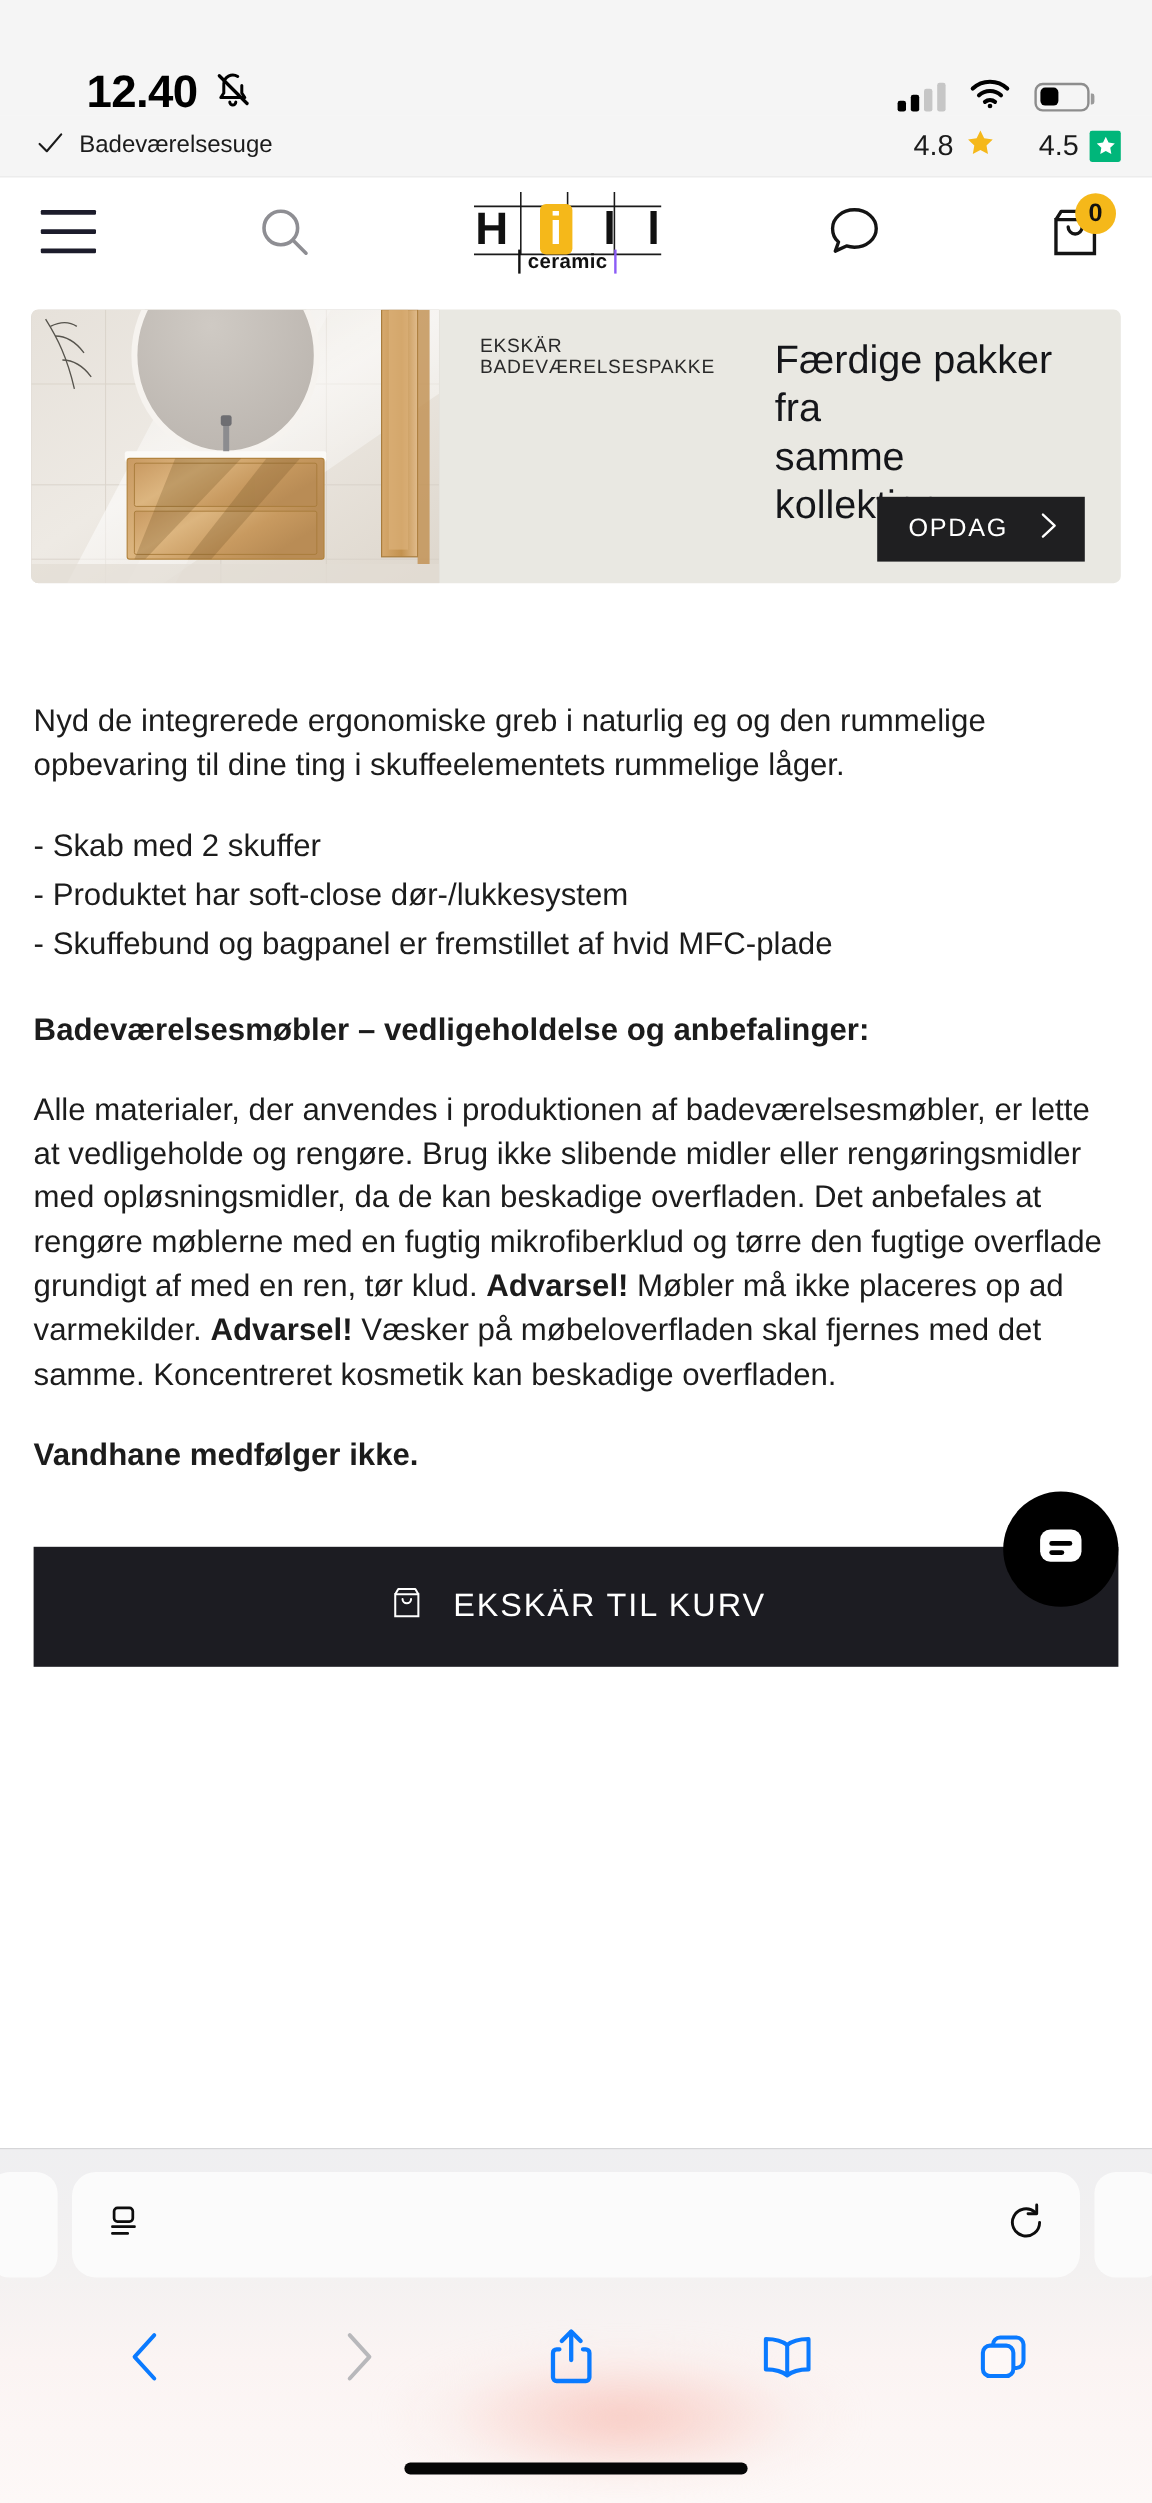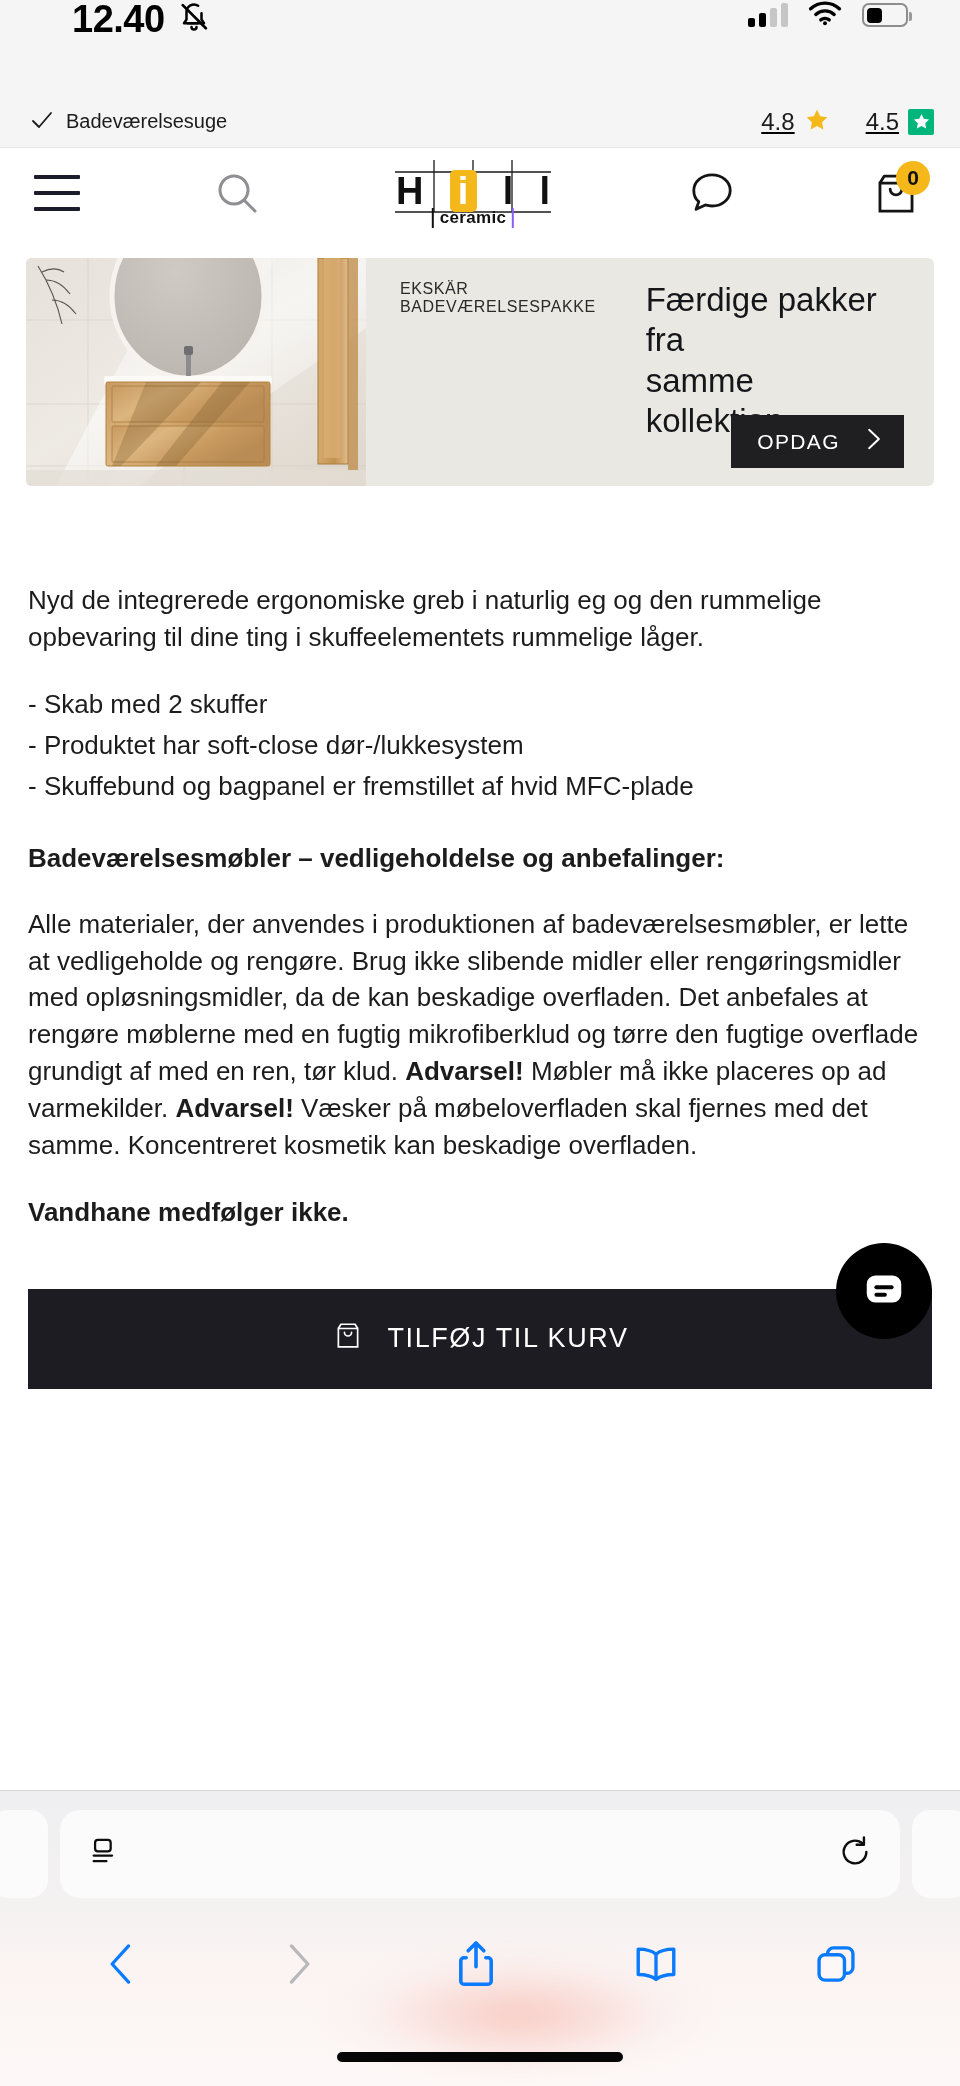--- a/index.html
+++ b/index.html
@@ -10,21 +10,21 @@
     background: #ffffff;
     overflow: hidden;
     position: relative;
   }
 
   
   .statusbar {
     height: 96px;
     background: #f5f5f5;
     display: flex;
-    align-items: flex-start;
+    align-items: flex-end;
     justify-content: space-between;
     padding: 0 52px 0 72px;
     position: relative;
   }
   .sb-left { display:flex; align-items:center; gap:14px; }
   .sb-time {
     font-size: 38px; font-weight: 700; color:#000;
     letter-spacing: -0.5px; line-height:1;
   }
   .sb-right { display:flex; align-items:center; gap:20px; }
@@ -51,21 +51,21 @@
   
   .promo {
     height: 52px;
     background:#f5f5f5;
     display:flex; align-items:center; justify-content:space-between;
     padding: 0 26px 0 30px;
     border-bottom:1px solid #e6e6e6;
   }
   .promo-left { display:flex; align-items:center; gap:12px; }
   .promo-label { font-size:20px; color:#1b1b1b; }
-  .promo-right { display:flex; align-items:center; gap:36px;text-decoration:underline; }
+  .promo-right { display:flex; align-items:center; gap:36px; }
   .rating { display:flex; align-items:center; gap:9px; }
   .rating .val { font-size:24px; color:#1b1b1b; }
   .tp-box {
     width:26px; height:26px; background:#00b67a; border-radius:2px;
     display:flex; align-items:center; justify-content:center;
   }
 
   
   .site-header {
     height: 90px;
@@ -416,21 +416,21 @@
 
 <div class="atc-wrap">
   <button class="atc">
     <span>
       <svg width="34" height="34" viewBox="0 0 24 24" fill="none">
         <path d="M5.2 7.4h13.6v13H5.2z" stroke="#fff" stroke-width="1.2"></path>
         <path d="M5.2 7.4 7 4.4h10l1.8 3" stroke="#fff" stroke-width="1.2" stroke-linejoin="round"></path>
         <path d="M9.5 10.2a2.5 2.5 0 0 0 5 0" stroke="#fff" stroke-width="1.2" stroke-linecap="round"></path>
       </svg>
     </span>
-    <span>TILFØJ TIL KURV</span>
+    <span>EKSKÄR TIL KURV</span>
   </button>
   <div class="fab">
     <span>
       <svg width="46" height="46" viewBox="0 0 24 24">
         <rect x="3" y="5" width="18" height="14" rx="4.5" fill="#ffffff"></rect>
         <rect x="7" y="10" width="10" height="2.1" rx="1.05" fill="#000"></rect>
         <rect x="7" y="14" width="6.5" height="2.1" rx="1.05" fill="#000"></rect>
       </svg>
     </span>
   </div>

